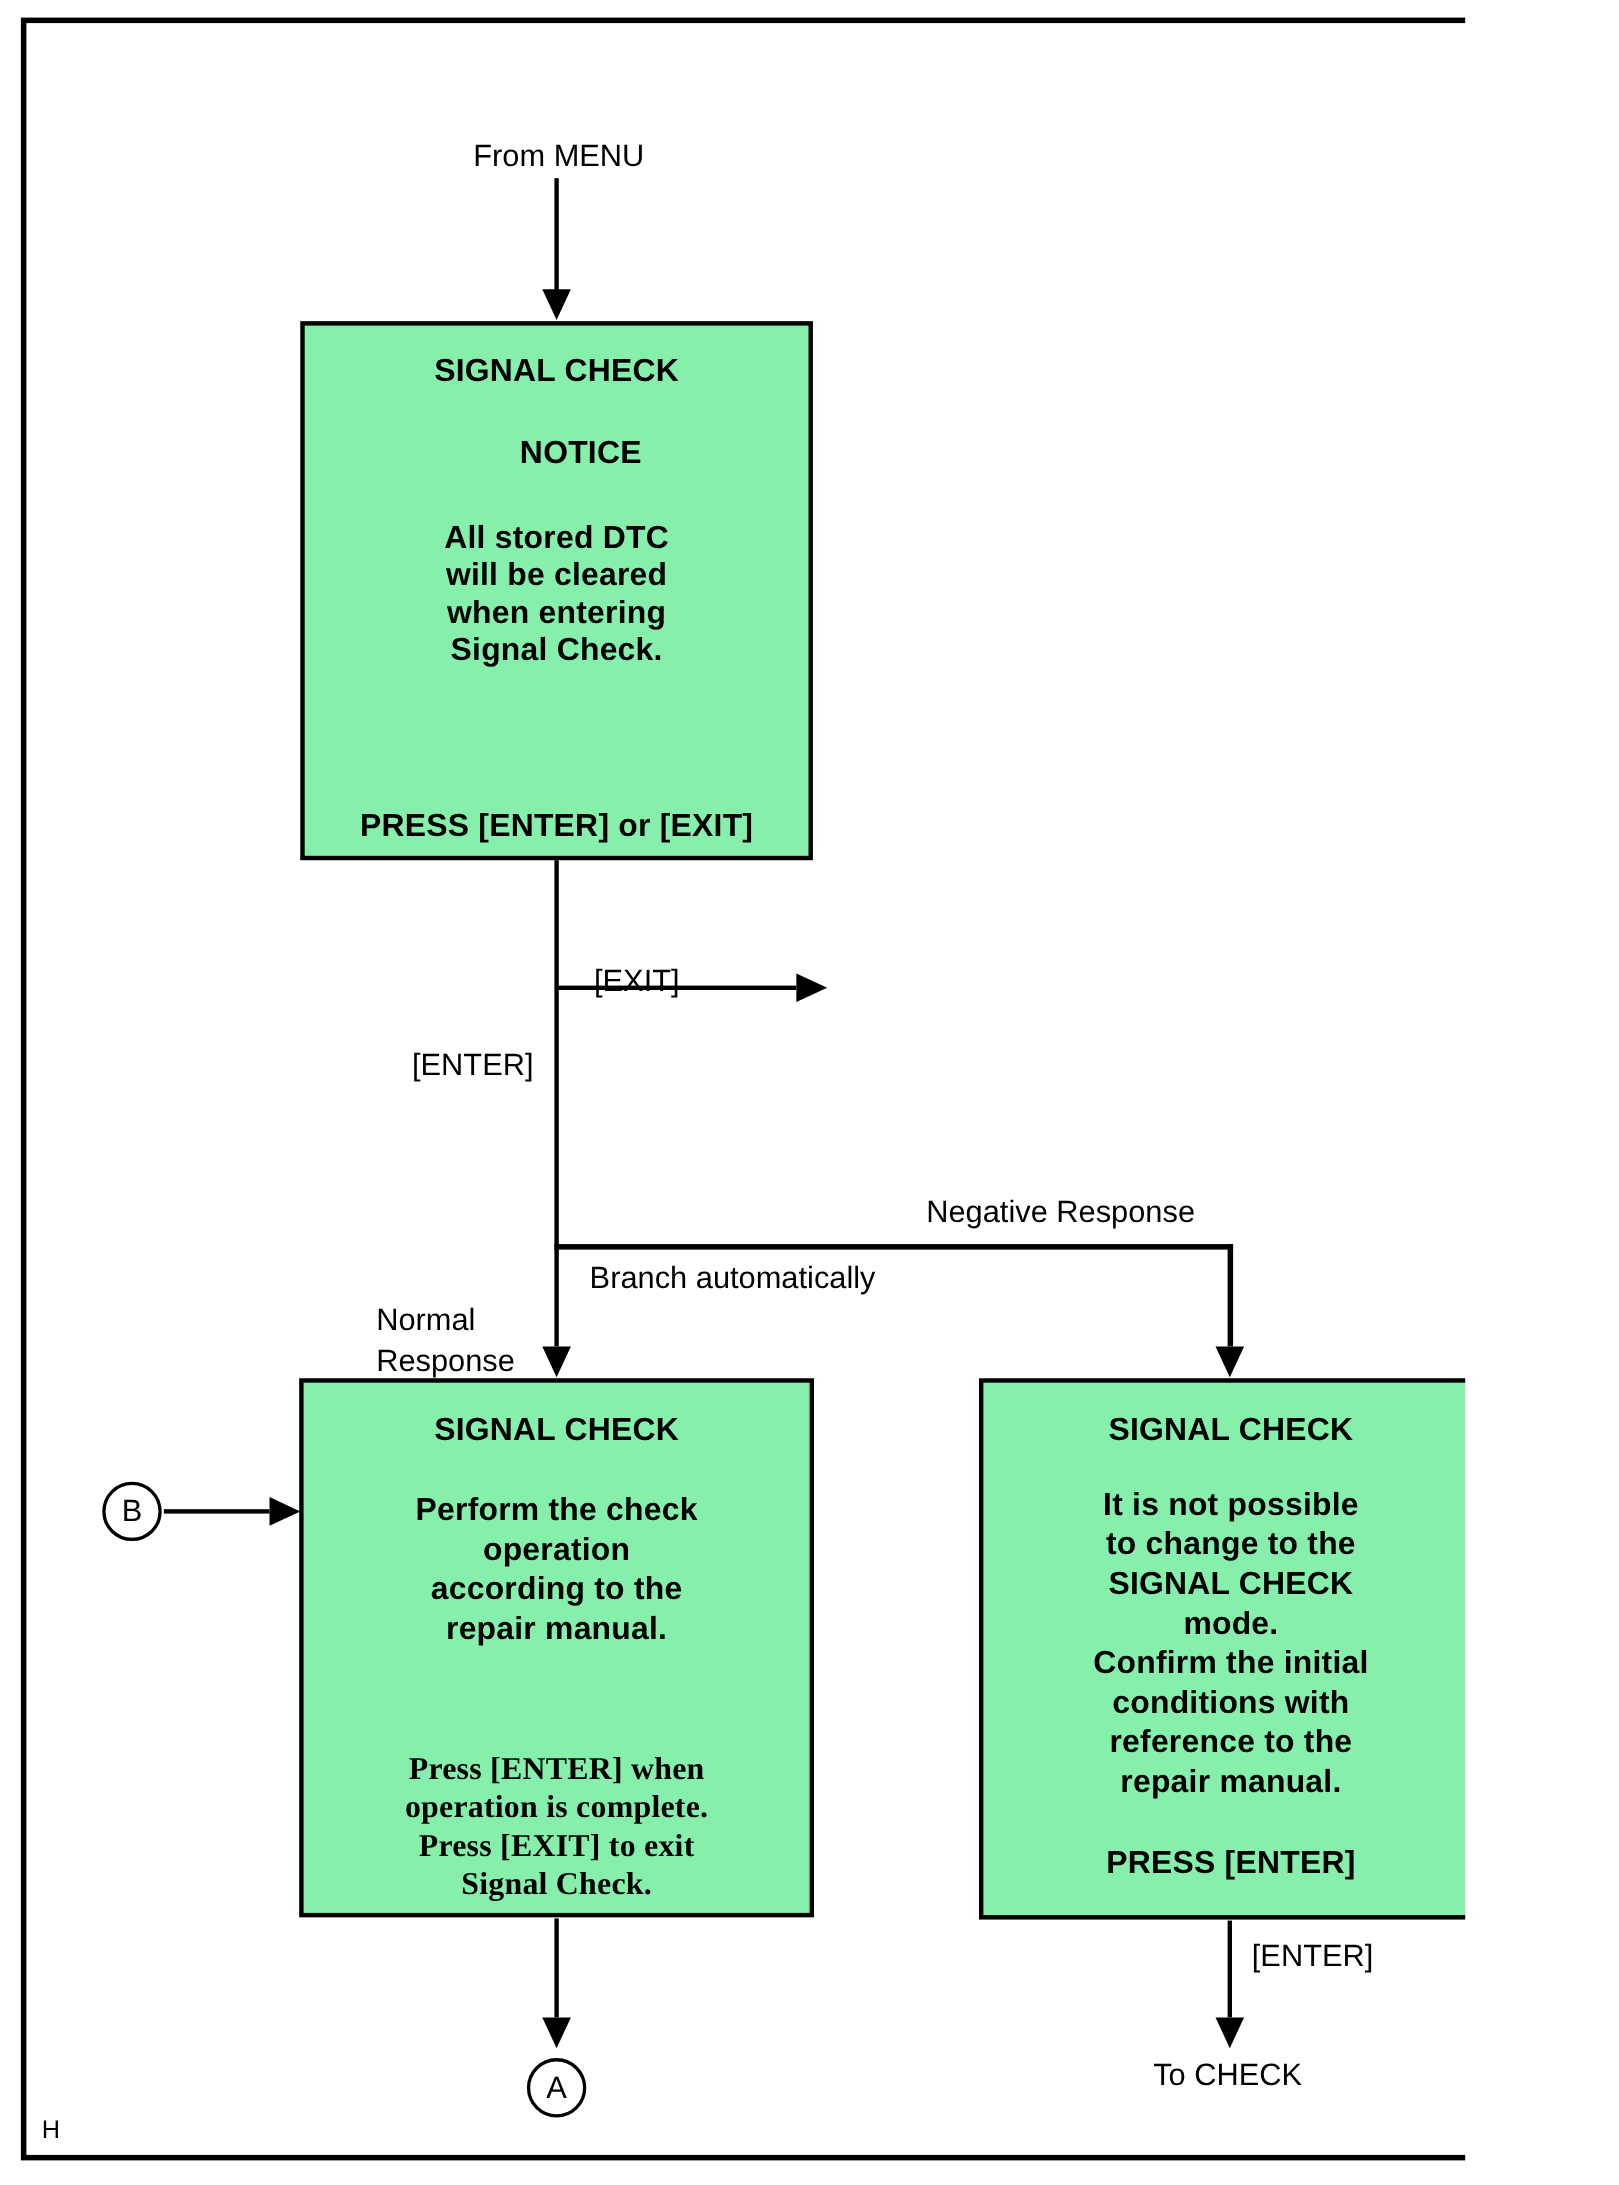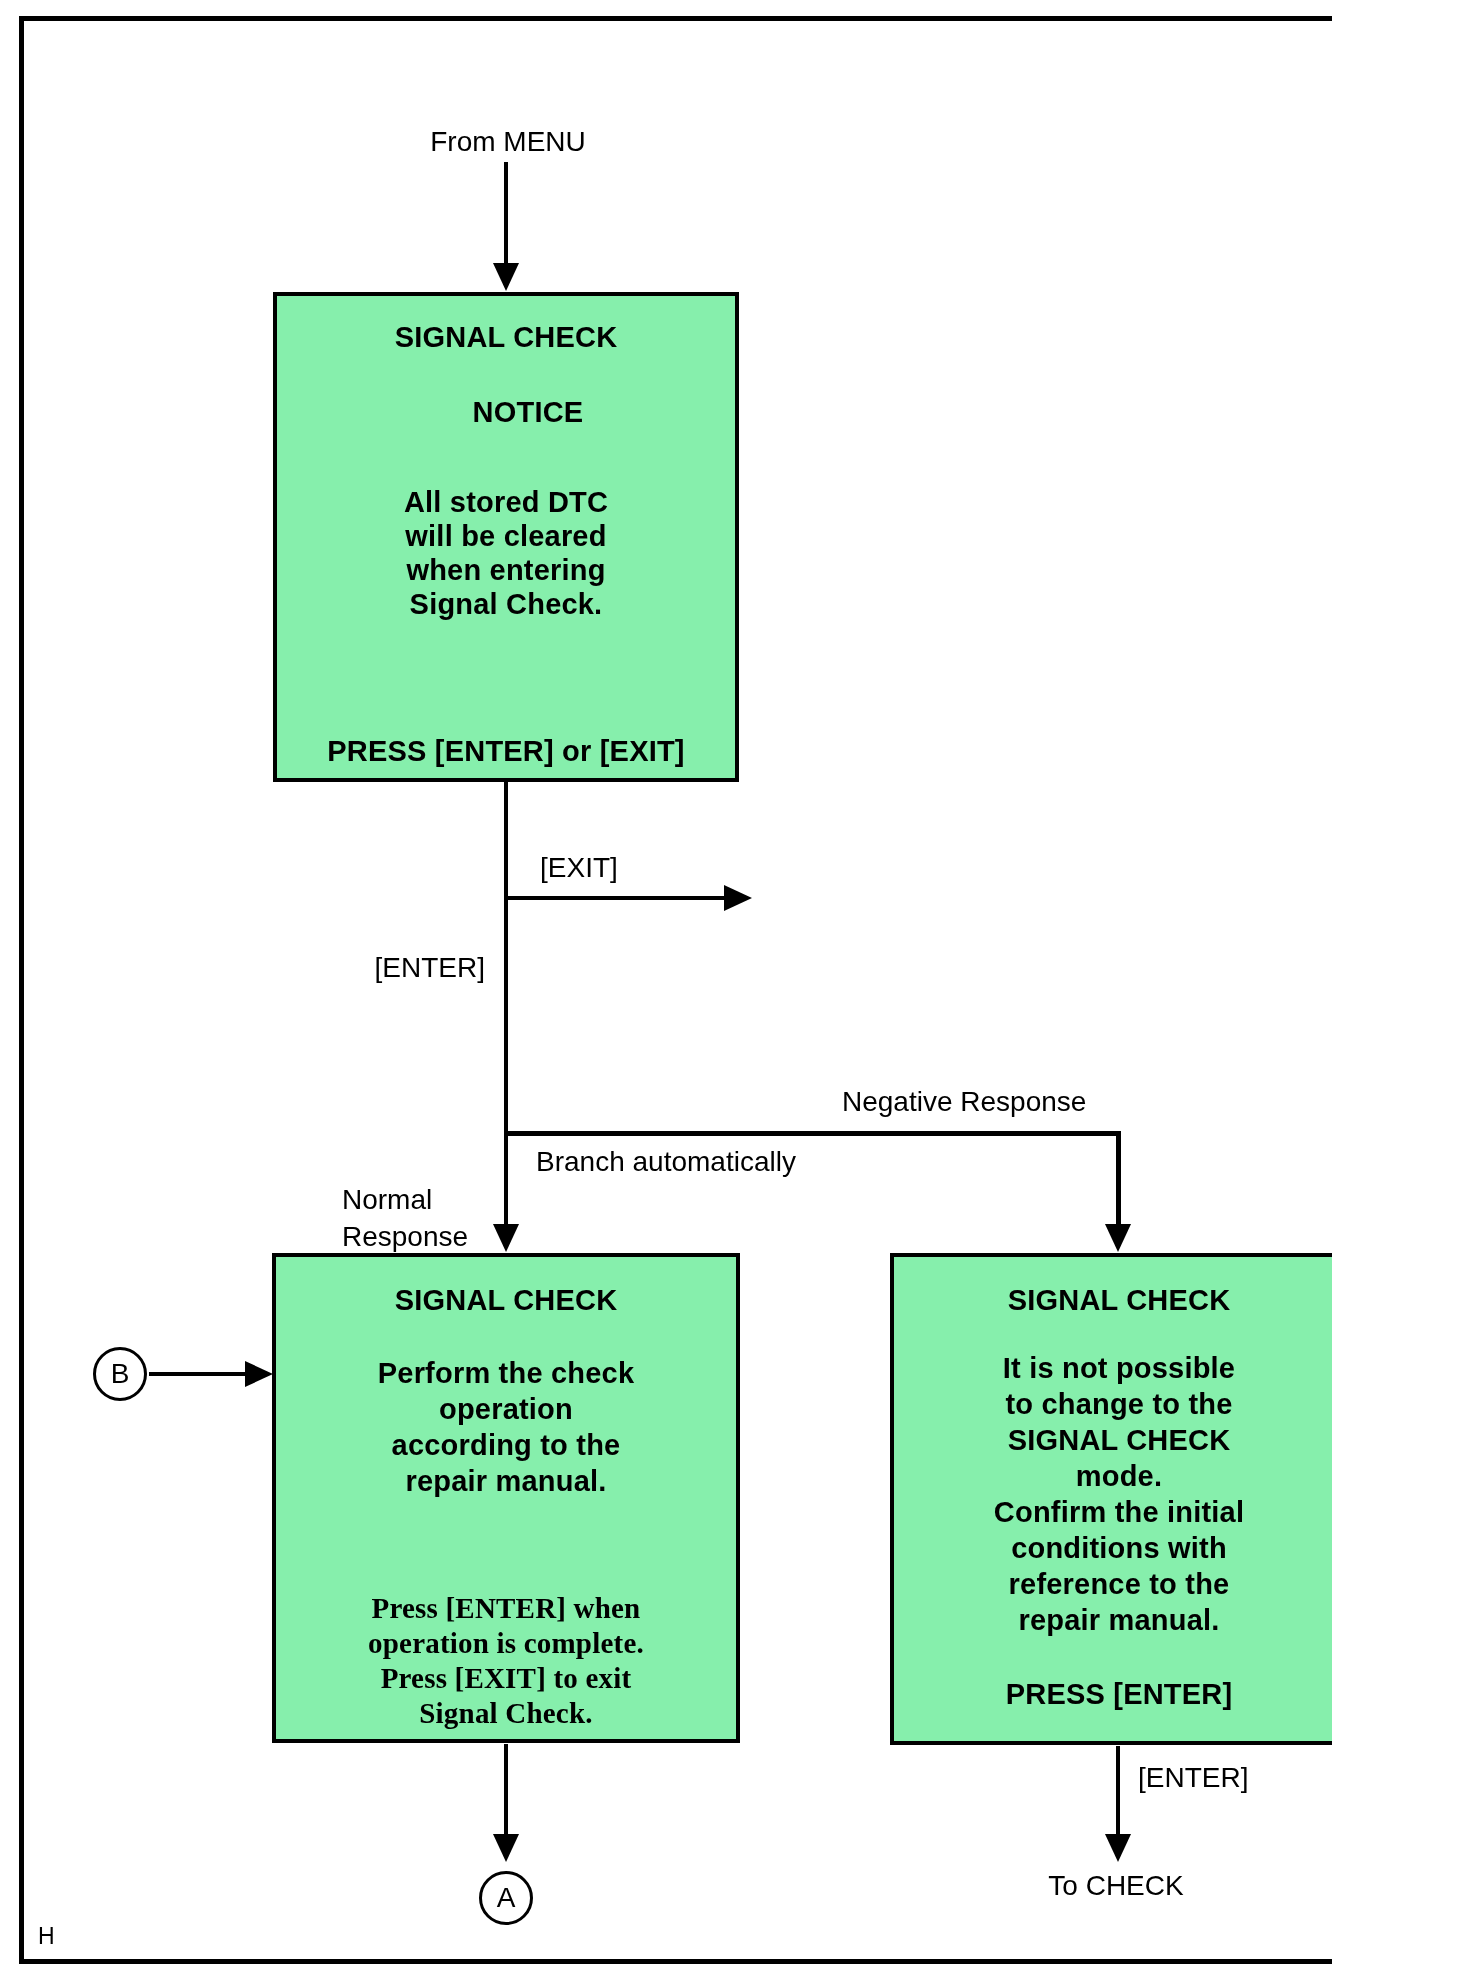--- a/index.html
+++ b/index.html
@@ -35,21 +35,21 @@
     font-size: 29px;
     line-height: 34px;
     letter-spacing: 0.2px;
   }
   .box-notice  { left: 273px; top: 292px;  width: 466px; height: 490px; }
   .box-normal  { left: 272px; top: 1253px; width: 468px; height: 490px; }
   .box-negative{ left: 890px; top: 1253px; width: 458px; height: 492px; }
 
   .box-notice .b-title    { top: 24px; }
   .box-notice .b-subtitle { top: 99px; padding-left: 44px; }
-  .box-notice .b-body     { top: 189px; }
+  .box-notice .b-body     { top: 176px; }
   .box-notice .b-footer   { top: 438px; }
 
   .box-normal .b-title  { top: 26px; }
   .box-normal .b-body   { top: 98px;  line-height: 36px; }
   .box-normal .b-footer { top: 334px; line-height: 35px; font-family: Liberation Serif, serif; }
 
   .box-negative .b-title  { top: 26px; }
   .box-negative .b-body   { top: 93px; line-height: 36px; }
   .box-negative .b-footer { top: 420px; }
 
@@ -101,21 +101,21 @@
   .conn-a { left: 479px; top: 1871px; }
 
   
   .lbl {
     position: absolute;
     font-size: 28px;
     line-height: 32px;
     white-space: nowrap;
   }
   .lbl-from-menu  { left: 358px; top: 126px; width: 300px; text-align: center; }
-  .lbl-exit       { left: 540px; top: 852px; }
+  .lbl-exit       { left: 540px; top: 876px; }
   .lbl-enter      { left: 355px; top: 952px; width: 130px; text-align: right; }
   .lbl-negresp    { left: 842px; top: 1086px; }
   .lbl-branchauto { left: 536px; top: 1146px; }
   .lbl-normresp   { left: 342px; top: 1181px; line-height: 37px; }
   .lbl-enter2     { left: 1138px; top: 1762px; }
   .lbl-to-menu    { left: 966px;  top: 1870px; width: 300px; text-align: center; }
   .lbl-h          { left: 38px;   top: 1920px; font-size: 23px; }
   .lbl-fig        { left: 1295px; top: 1933px; width: 150px; text-align: center; font-size: 21px; }
 </style>
 </head>

